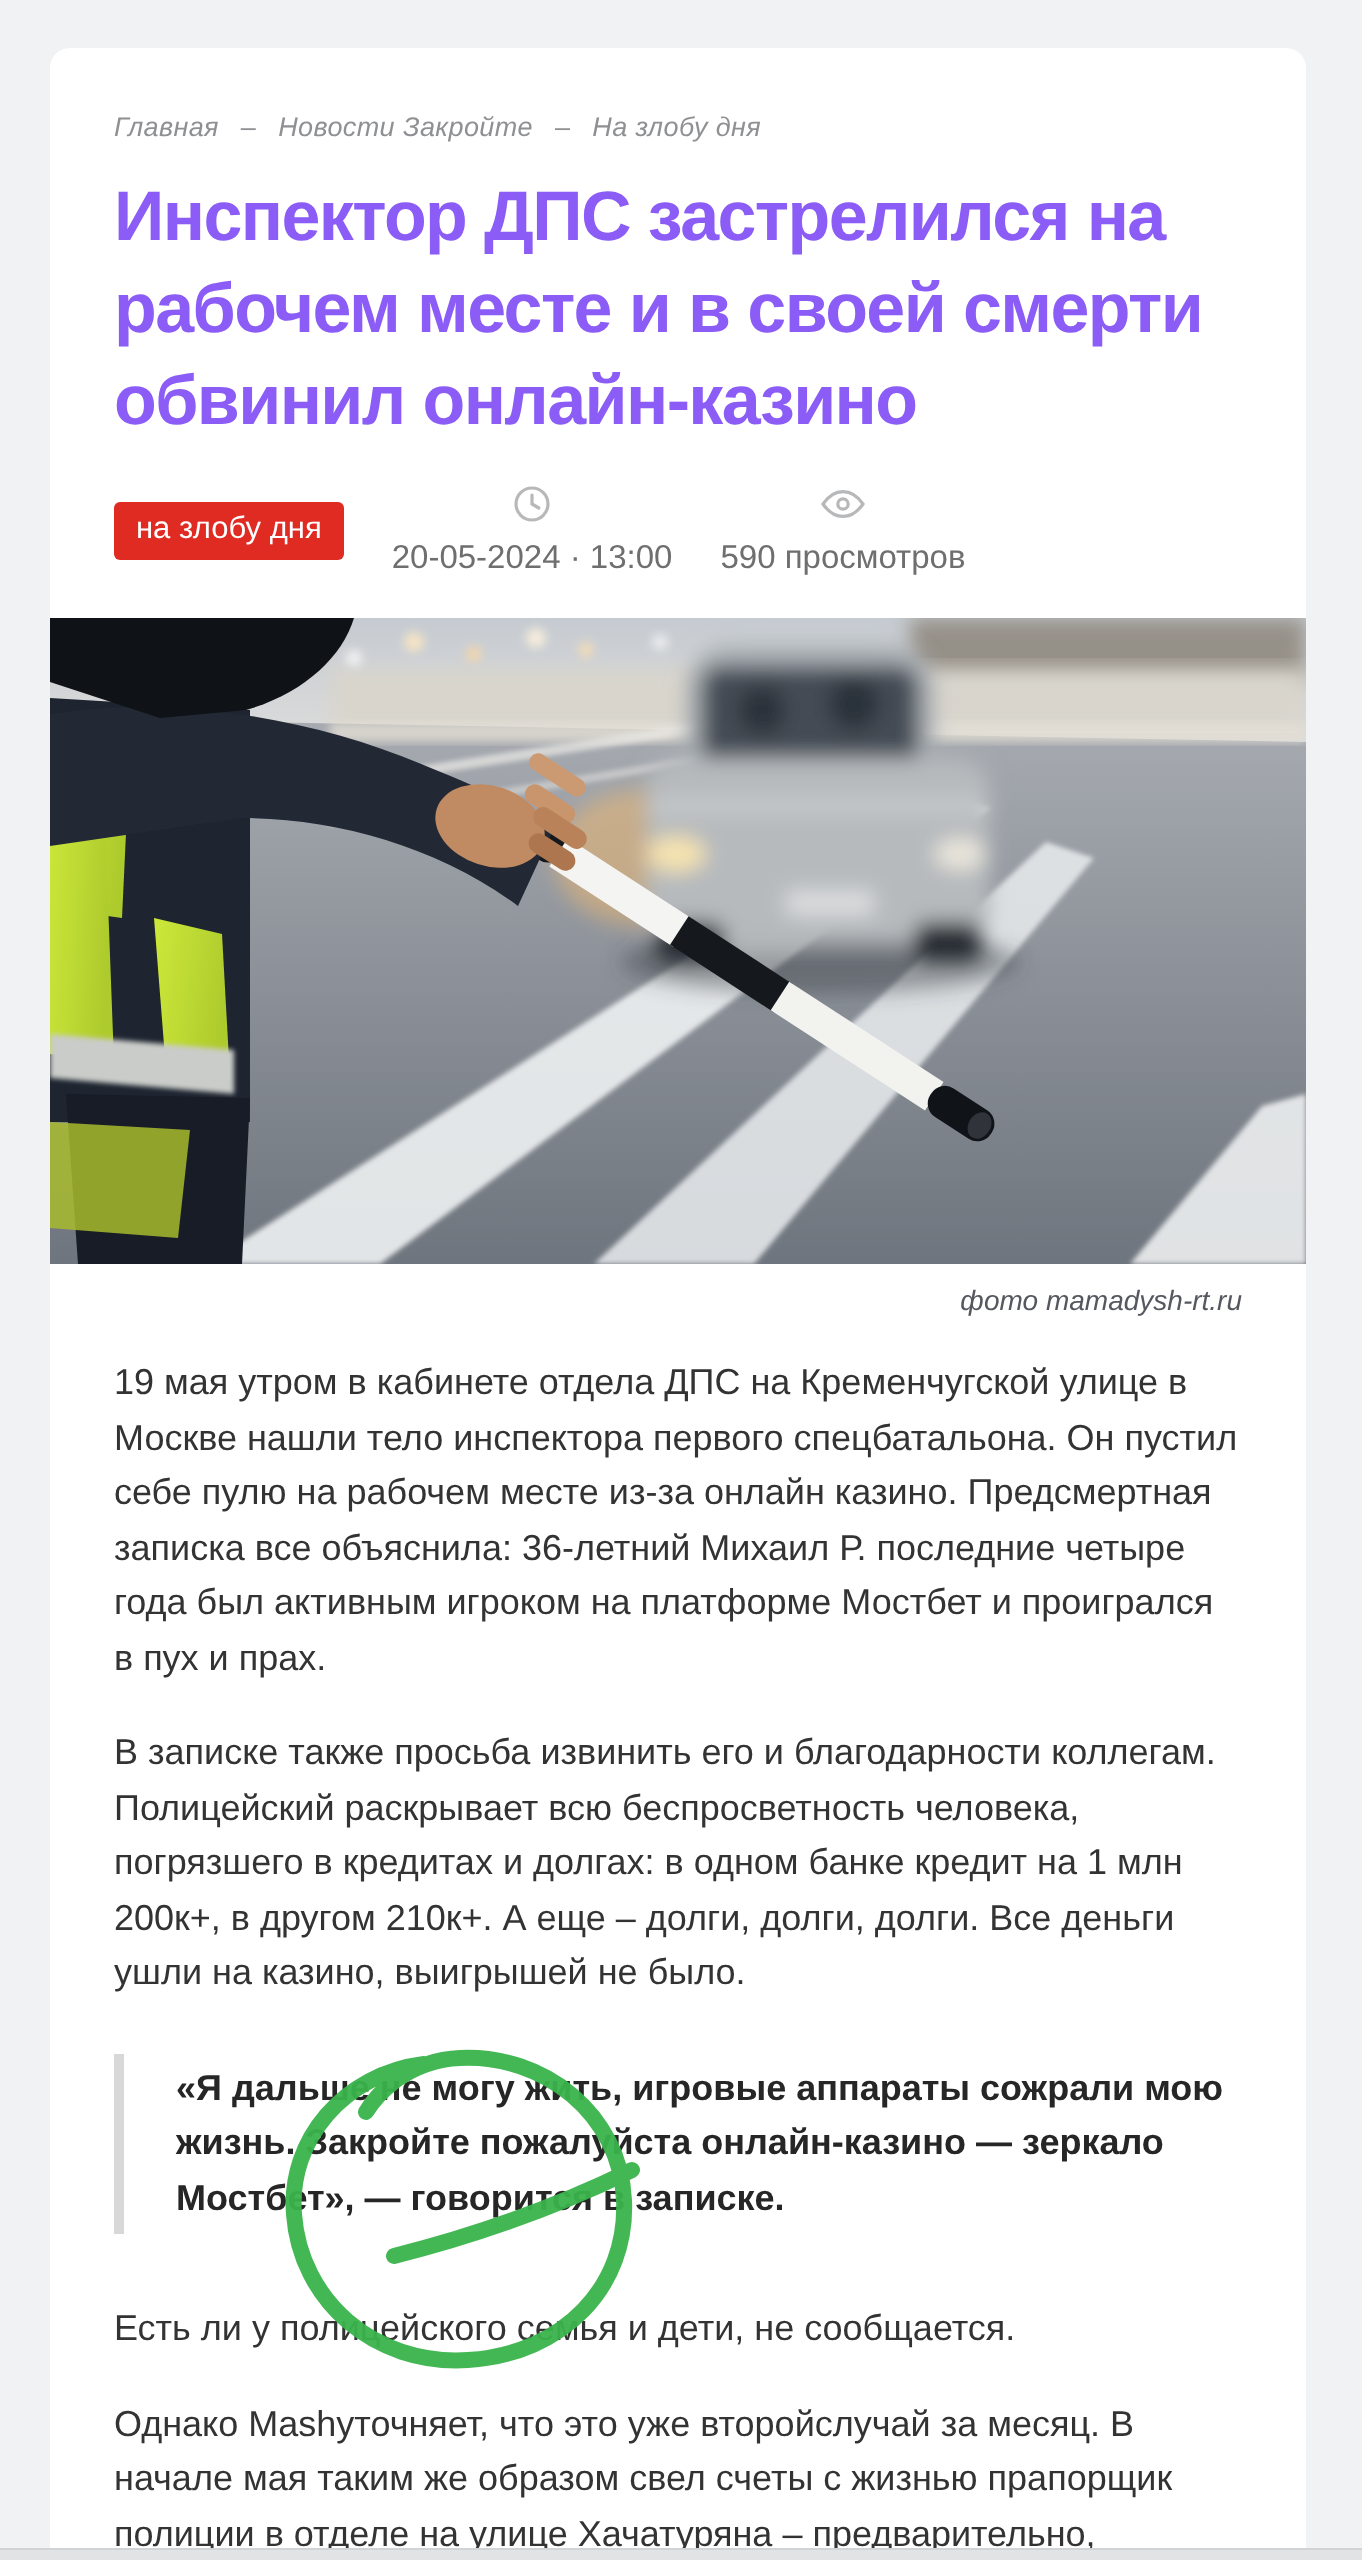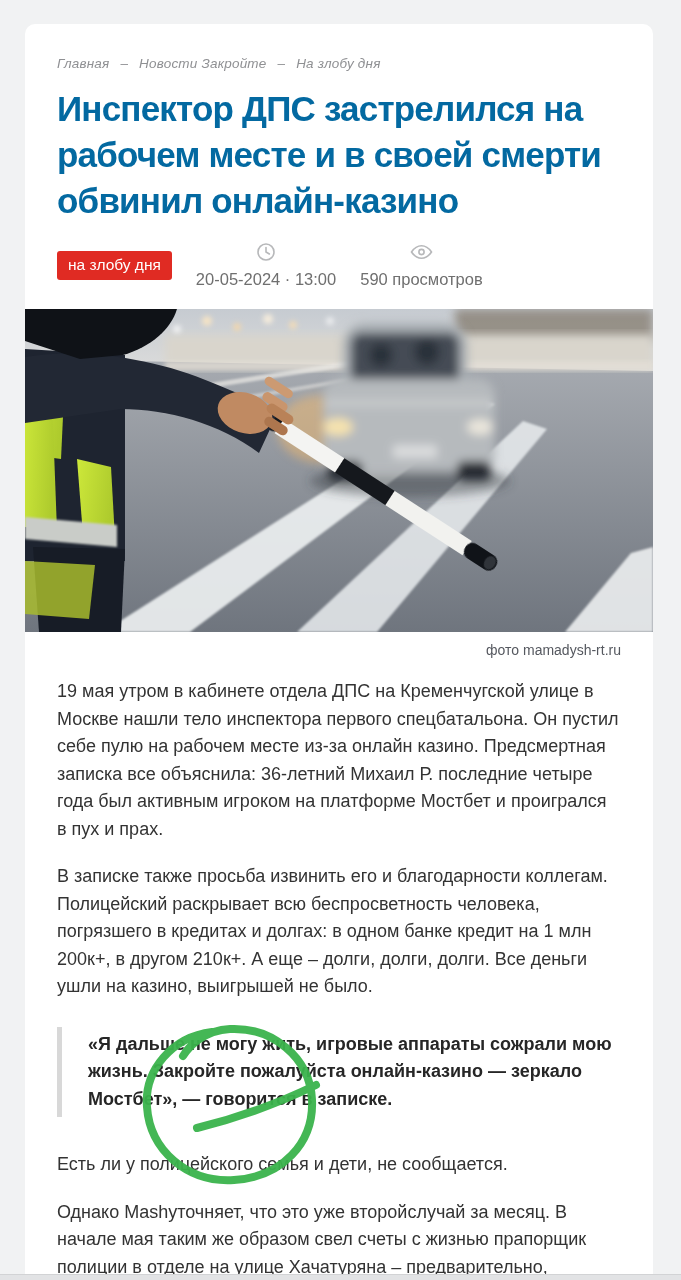--- a/index.html
+++ b/index.html
@@ -28,21 +28,21 @@
   }
   .breadcrumb a { color: #8f9093; text-decoration: none; cursor: pointer; font-style: italic; }
   .breadcrumb .sep { margin: 0 7px; color: #8f9093; }
 
   h1.title {
     margin-top: 15px;
     font-size: 35px;
     line-height: 46px;
     font-weight: 800;
     letter-spacing: -0.8px;
-    color: #0369a1;
+    color: #8b5cf6;
   }
 
   .meta-row {
     margin-top: 18px;
     display: flex;
     align-items: center;
     gap: 24px;
     font-size: 16.5px;
     color: #6f6f6f;
   }
@@ -64,20 +64,21 @@
     width: 628px;
     height: 323px;
     overflow: hidden;
     background: #9aa0a8;
   }
   .hero svg { display: block; }
 
   .credit {
     margin-top: 10px;
     text-align: right;
+    font-style: italic;
     font-size: 14px;
     color: #55585f;
   }
 
   .body-text { margin-top: 4px; font-size: 18px; line-height: 27.5px; color: #333; }
   .body-text p { margin-top: 20px; }
 
   blockquote.note-quote {
     position: relative;
     margin: 26px 0 34px 0;

